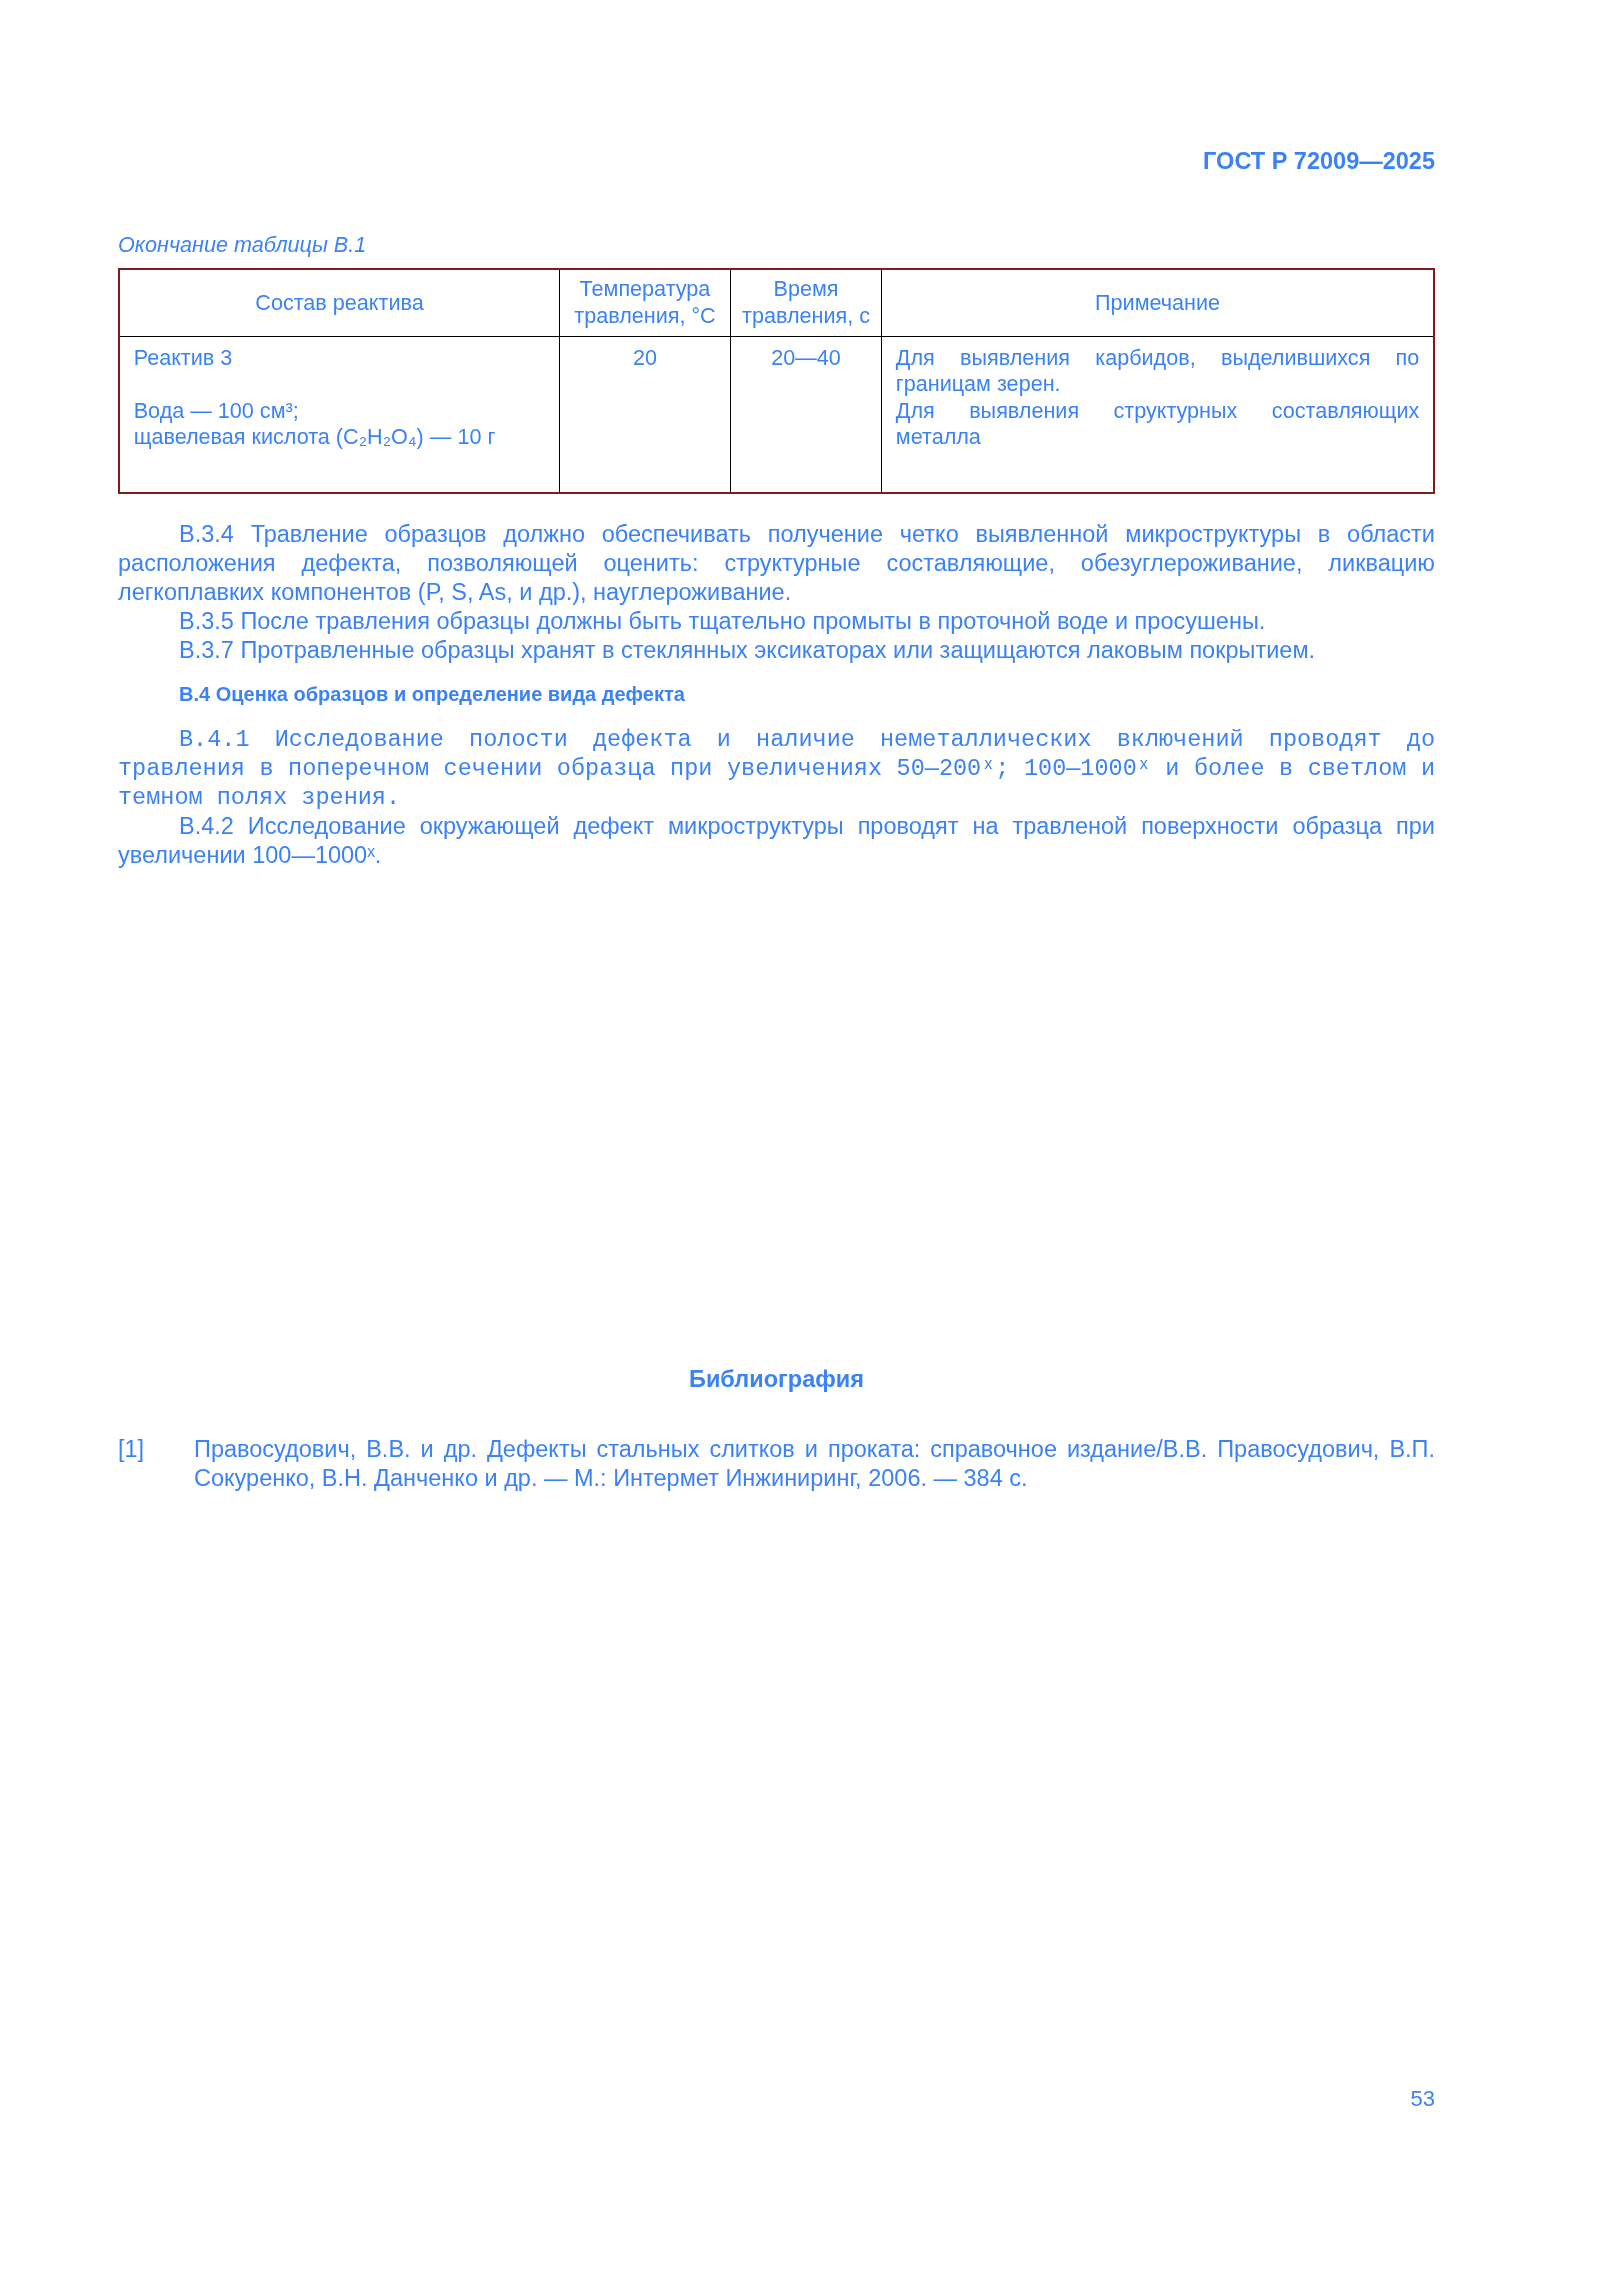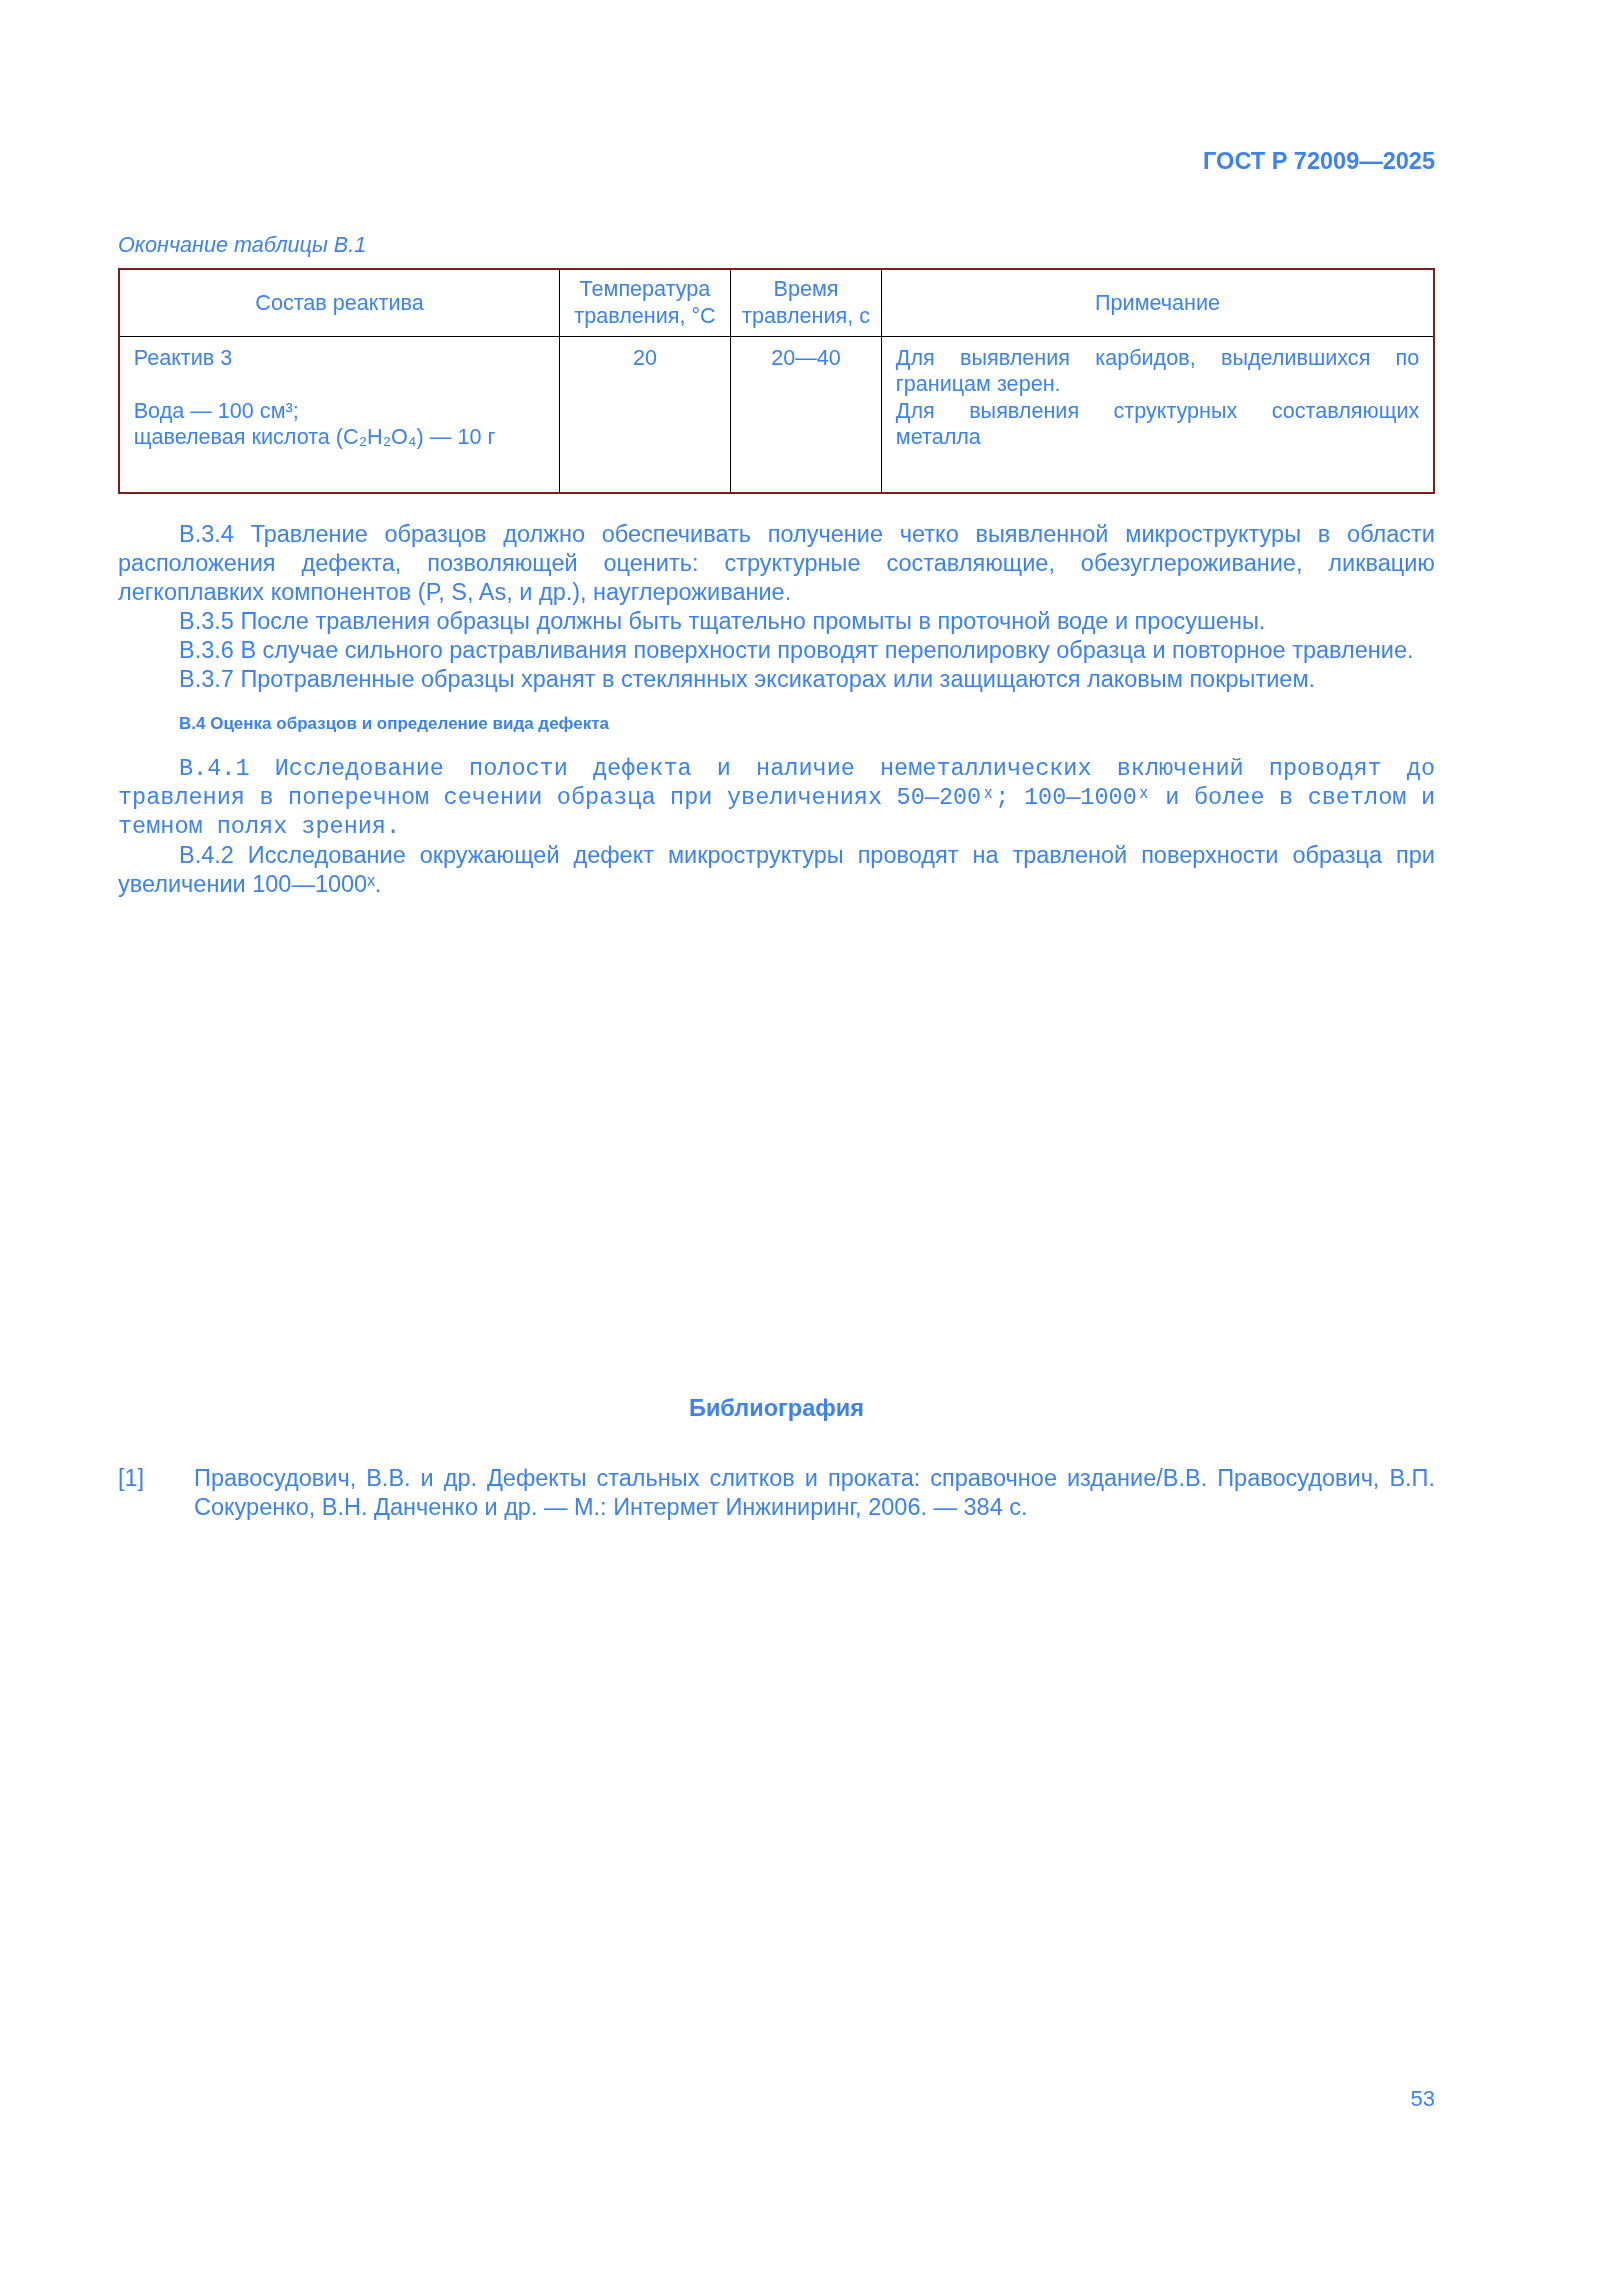--- a/index.html
+++ b/index.html
@@ -60,21 +60,21 @@
   .cell-center { text-align: center; }
   .cell-note { text-align: justify; white-space: pre-line; }
   .para {
     text-align: justify;
     text-indent: 61px;
   }
   .para.first { margin-top: 25.5px; }
   .subheading {
     margin-top: 15.7px;
     font-weight: bold;
-    font-size: 17px;
+    font-size: 20px;
     line-height: 29px;
     text-indent: 61px;
     text-align: left;
   }
   .para.after-heading { margin-top: 15.7px; font-family: Liberation Mono, monospace; }
   .bib-heading {
     margin-top: 495px;
     text-align: center;
     font-weight: bold;
     font-size: 23.5px;
@@ -128,21 +128,20 @@
         <td class="cell-note">Для выявления карбидов, выделившихся по границам зерен.
 Для выявления структурных составляющих металла</td>
       </tr>
     </tbody>
   </table>
 
   <p class="para first">В.3.4 Травление образцов должно обеспечивать получение четко выявленной микроструктуры в области расположения дефекта, позволяющей оценить: структурные составляющие, обезуглероживание, ликвацию легкоплавких компонентов (P, S, As, и др.), науглероживание.</p>
 
   <p class="para">В.3.5 После травления образцы должны быть тщательно промыты в проточной воде и просушены.</p>
 
-  <p class="para">В.3.6 В случае сильного растравливания поверхности проводят переполировку образца и повторное травление.</p>
 
   <p class="para">В.3.7 Протравленные образцы хранят в стеклянных эксикаторах или защищаются лаковым покрытием.</p>
 
   <h3 class="subheading">В.4 Оценка образцов и определение вида дефекта</h3>
 
   <p class="para after-heading">В.4.1 Исследование полости дефекта и наличие неметаллических включений проводят до травления в поперечном сечении образца при увеличениях 50—200ˣ; 100—1000ˣ и более в светлом и темном полях зрения.</p>
 
   <p class="para">В.4.2 Исследование окружающей дефект микроструктуры проводят на травленой поверхности образца при увеличении 100—1000ˣ.</p>
 
   <h3 class="bib-heading">Библиография</h3>

